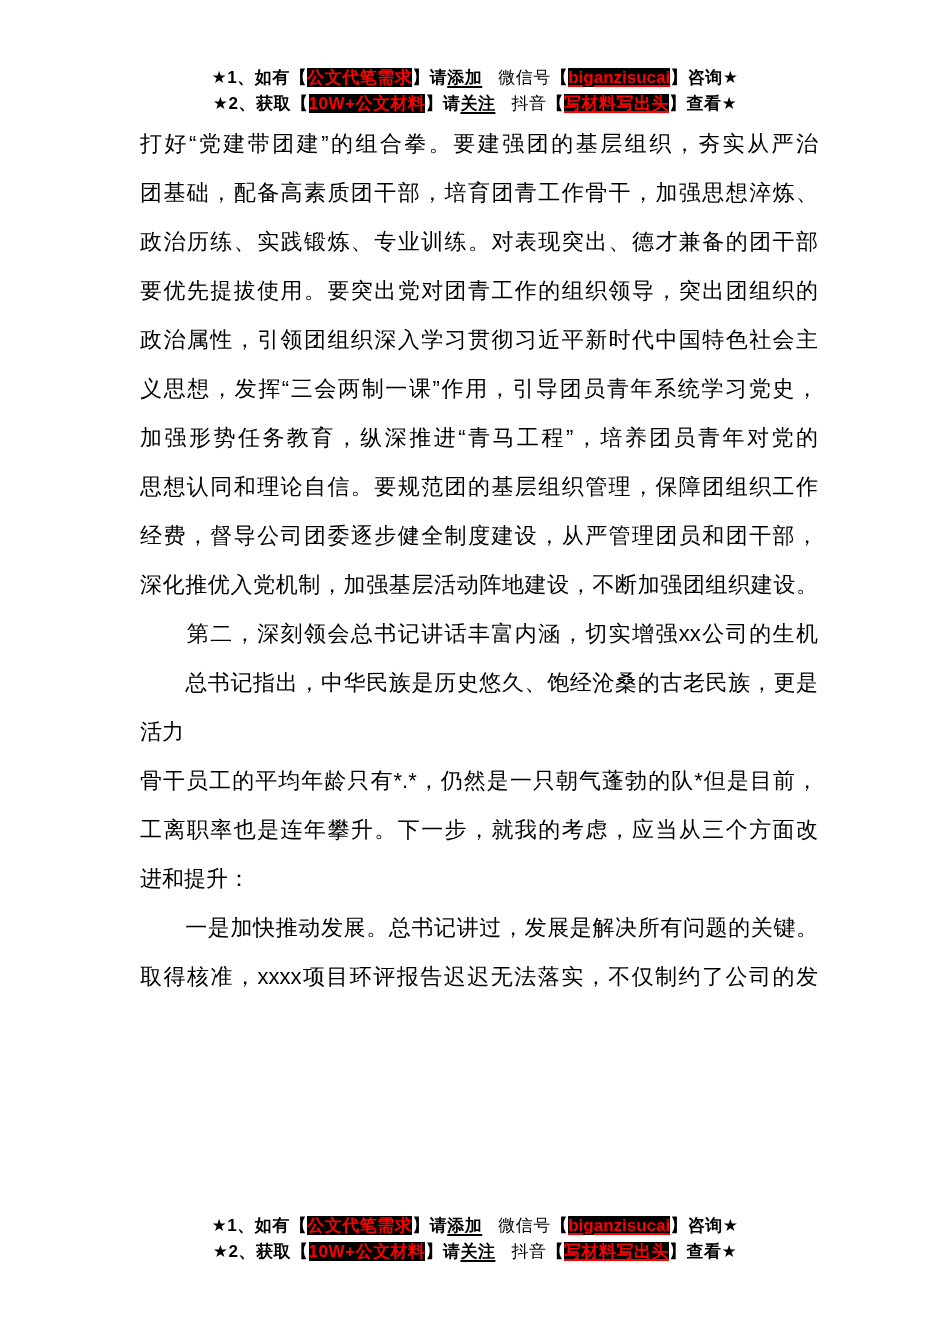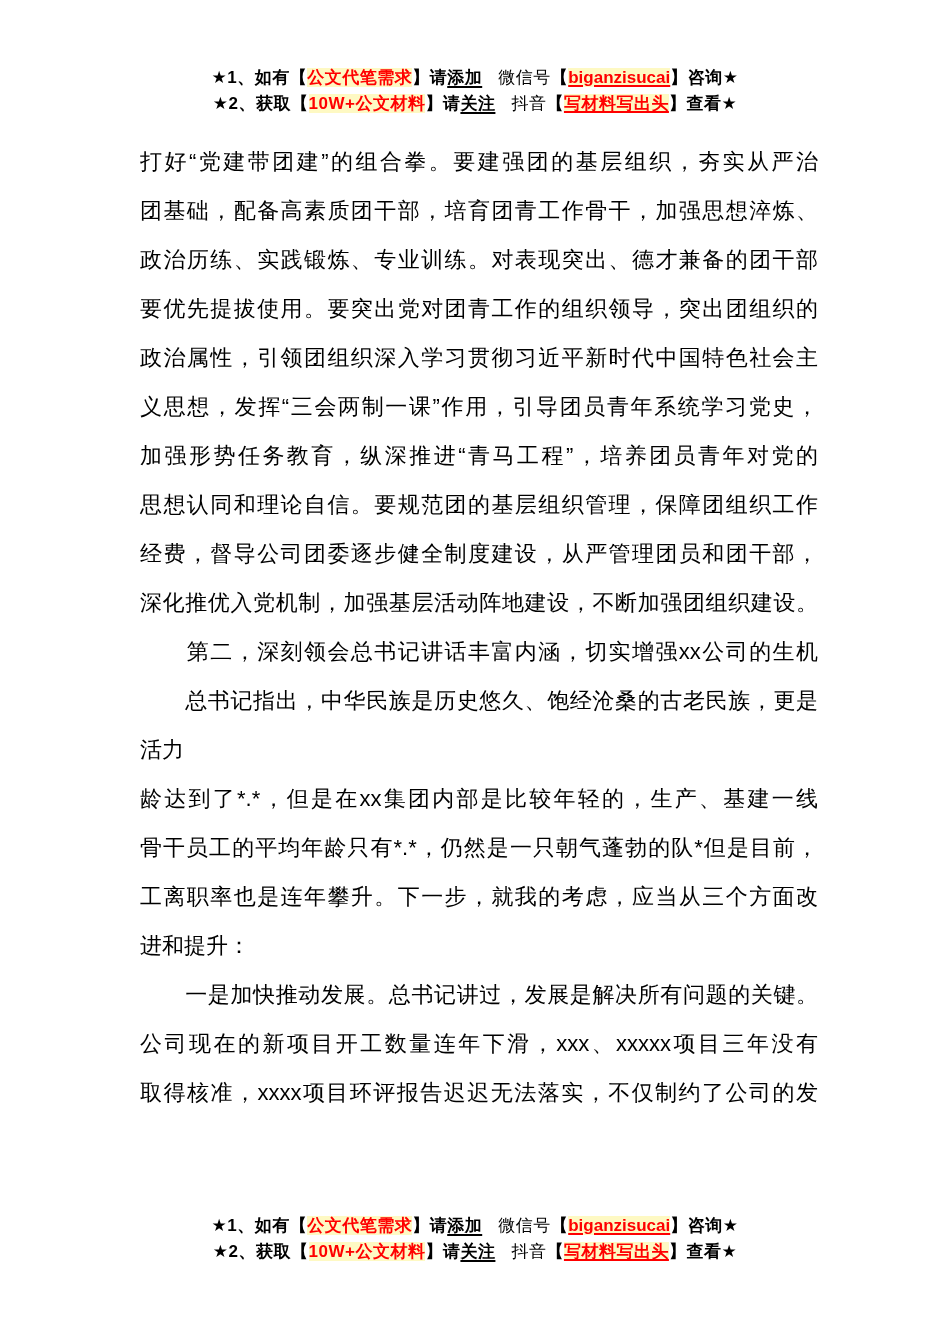--- a/index.html
+++ b/index.html
@@ -14,29 +14,29 @@
   
   .promo{
     position:absolute;left:0;right:0;
     text-align:center;
     font-size:17px;line-height:26px;font-weight:700;
     letter-spacing:0.5px;
   }
   .promo-header{top:65px;}
   .promo-footer{top:1213px;}
   .promo .reg{font-weight:400;padding-left:16px;}
-  .hl{background:#fef9c3;margin-top:36px;}
+  .hl{background:#000000;margin-top:36px;}
   .red{color:#FF0000;}
   .u-black{text-decoration:underline;text-decoration-thickness:2px;text-underline-offset:3px;text-decoration-color:#000000;}
   .u-red{text-decoration:underline;text-decoration-thickness:2px;text-underline-offset:2px;text-decoration-color:#FF0000;}
   .latin{font-family:"Liberation Sans","DejaVu Sans",sans-serif;letter-spacing:0;}
   
   .body-text{
     position:absolute;
-    top:137px;left:140px;width:678px;
+    top:119px;left:140px;width:678px;
     font-size:22px;line-height:49px;
     font-weight:400;
   }
   .line{
     text-align:justify;
     text-align-last:justify;
     text-justify:inter-character;
     white-space:pre-wrap;
   }
   .line.end{text-align-last:left;}
@@ -58,26 +58,24 @@
     <div class="line">要优先提拔使用。要突出党对团青工作的组织领导，突出团组织的</div>
     <div class="line">政治属性，引领团组织深入学习贯彻习近平新时代中国特色社会主</div>
     <div class="line">义思想，发挥“三会两制一课”作用，引导团员青年系统学习党史，</div>
     <div class="line">加强形势任务教育，纵深推进“青马工程”，培养团员青年对党的</div>
     <div class="line">思想认同和理论自信。要规范团的基层组织管理，保障团组织工作</div>
     <div class="line">经费，督导公司团委逐步健全制度建设，从严管理团员和团干部，</div>
     <div class="line">深化推优入党机制，加强基层活动阵地建设，不断加强团组织建设。</div>
     <div class="line">　　第二，深刻领会总书记讲话丰富内涵，切实增强xx公司的生机</div>
     <div class="line">　　总书记指出，中华民族是历史悠久、饱经沧桑的古老民族，更是</div>
     <div class="line end">活力</div>
-    <div class="line">龄达到了*.*，但是在xx集团内部是比较年轻的，生产、基建一线</div>
     <div class="line">骨干员工的平均年龄只有*.*，仍然是一只朝气蓬勃的队*但是目前，</div>
     <div class="line">工离职率也是连年攀升。下一步，就我的考虑，应当从三个方面改</div>
     <div class="line end">进和提升：</div>
     <div class="line">　　一是加快推动发展。总书记讲过，发展是解决所有问题的关键。</div>
-    <div class="line">公司现在的新项目开工数量连年下滑，xxx、xxxxx项目三年没有</div>
     <div class="line">取得核准，xxxx项目环评报告迟迟无法落实，不仅制约了公司的发</div>
   </div>
 
   <div class="promo promo-footer">
     <div class="promo-line"><span>★1、如有【</span><span class="hl red">公文代笔需求</span><span>】请</span><span class="u-black">添加</span><span class="reg">微信号</span><span>【</span><span class="hl red u-red latin">biganzisucai</span><span>】咨询★</span></div>
     <div class="promo-line"><span>★2、获取【</span><span class="hl red">10W+公文材料</span><span>】请</span><span class="u-black">关注</span><span class="reg">抖音</span><span>【</span><span class="hl red u-red">写材料写出头</span><span>】查看★</span></div>
   </div>
 
 </div>
 

